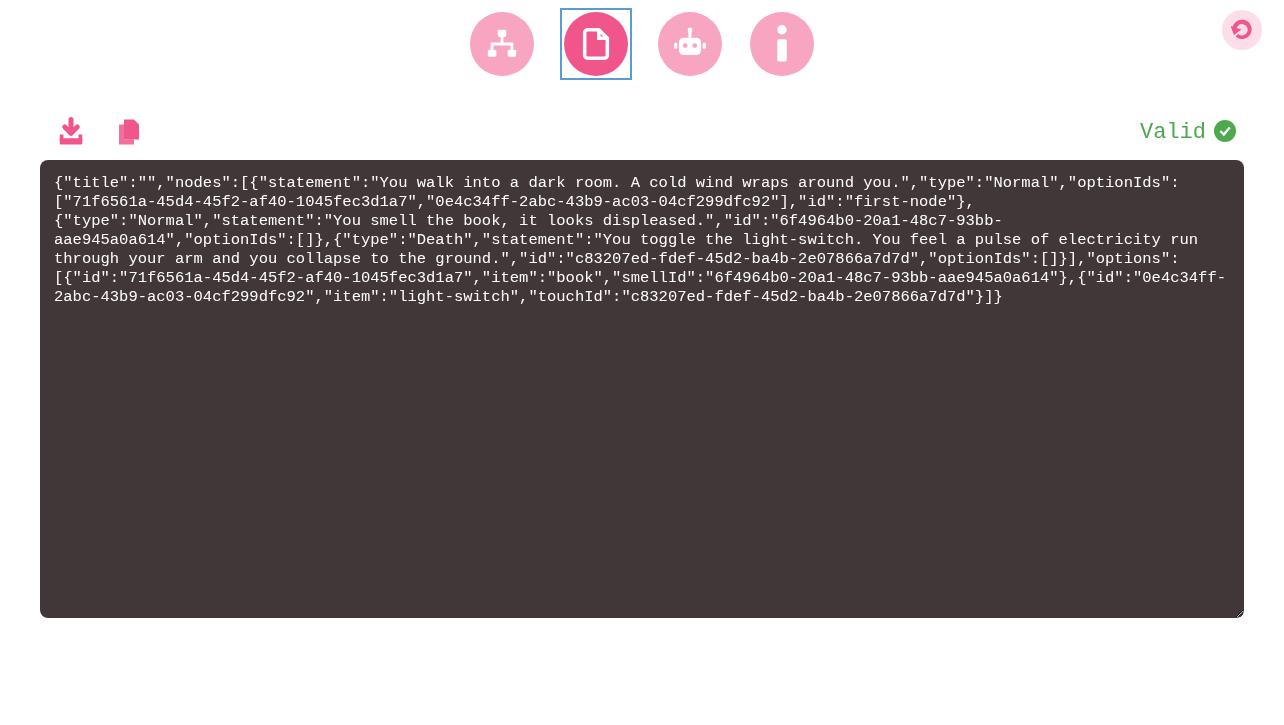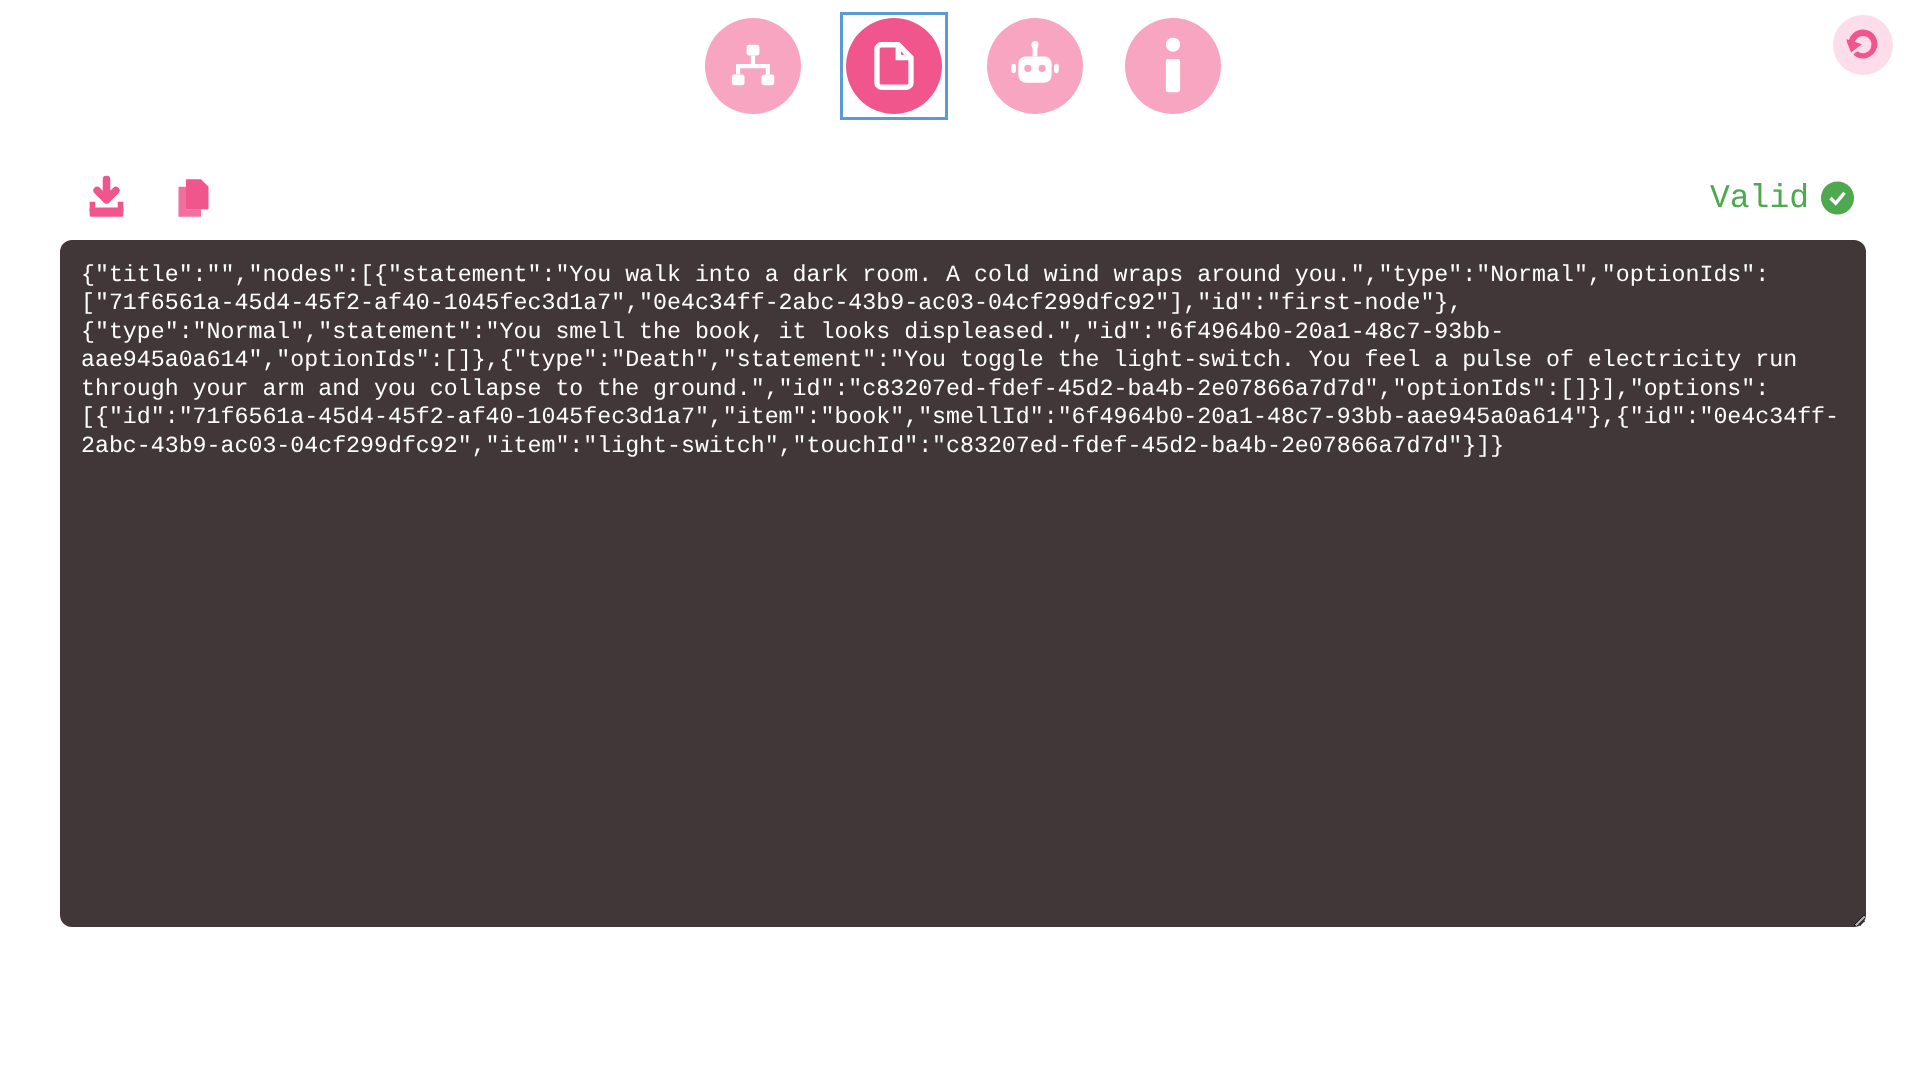--- a/index.html
+++ b/index.html
@@ -82,21 +82,21 @@
     
     .action-button {
       cursor: pointer;
       display: flex;
       align-items: center;
       justify-content: center;
     }
     
     .status {
       display: flex;
-      align-items: center;
+      align-items: flex-start;
       gap: 8px;
       font-family: "Courier New", monospace;
       font-size: 22px;
       color: #4ea84e;
     }
     
     .status-check {
       width: 22px;
       height: 22px;
       border-radius: 50%;

